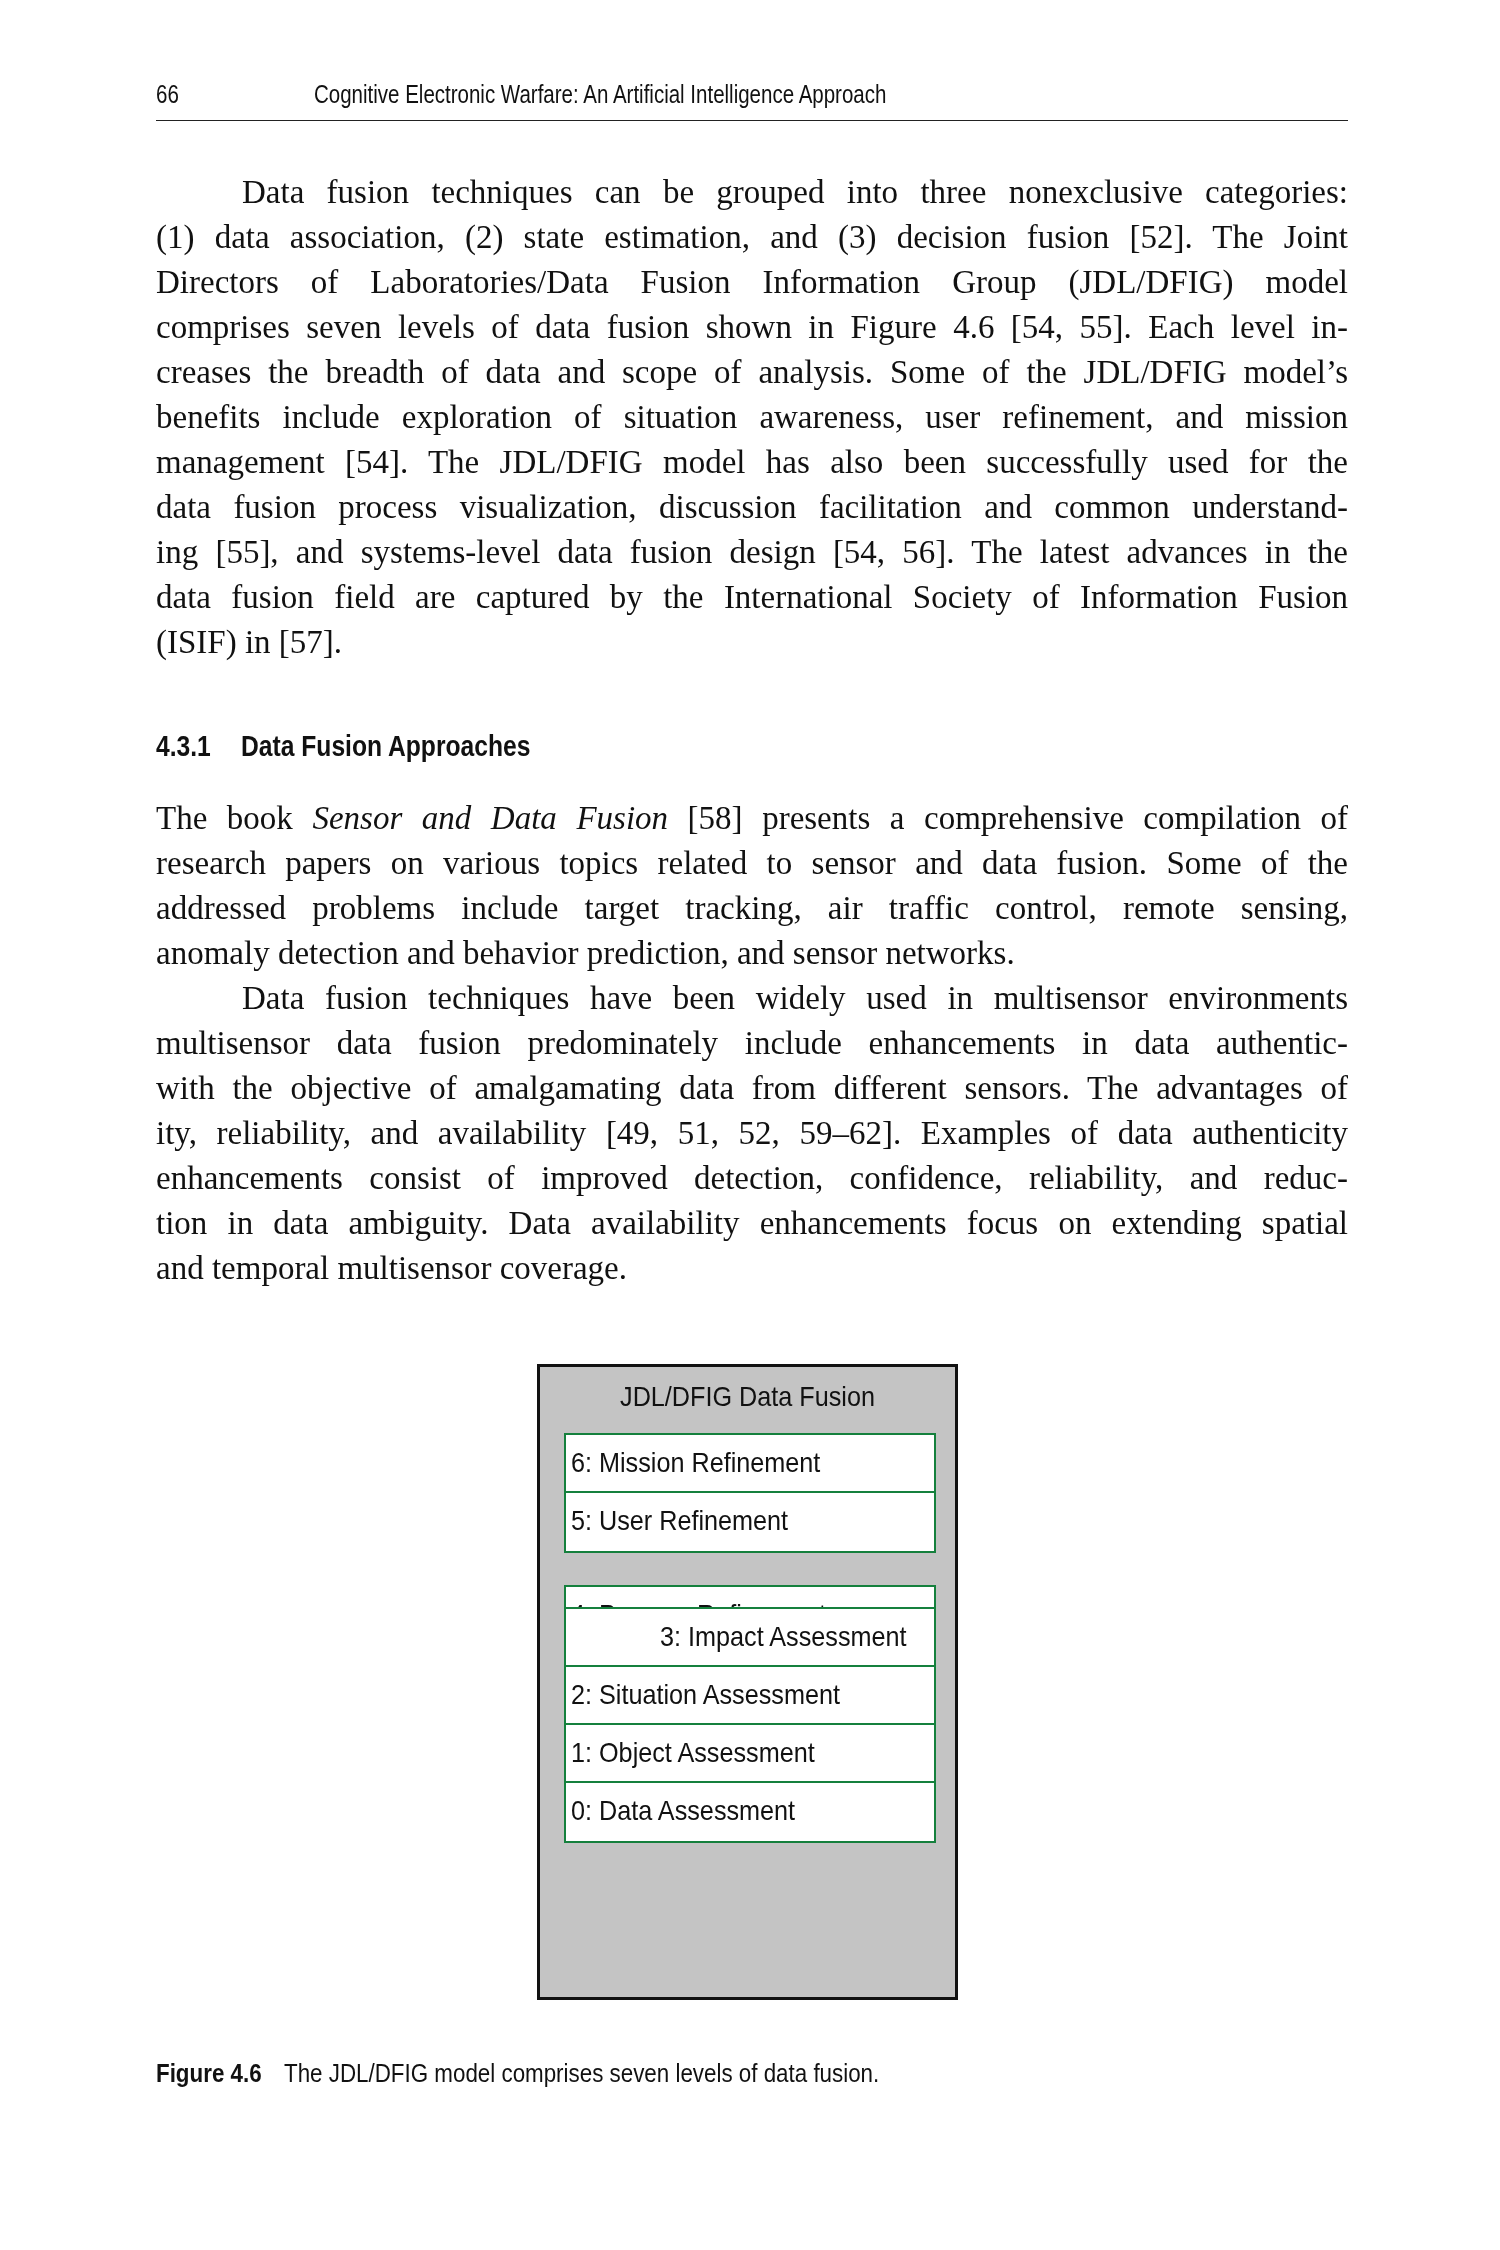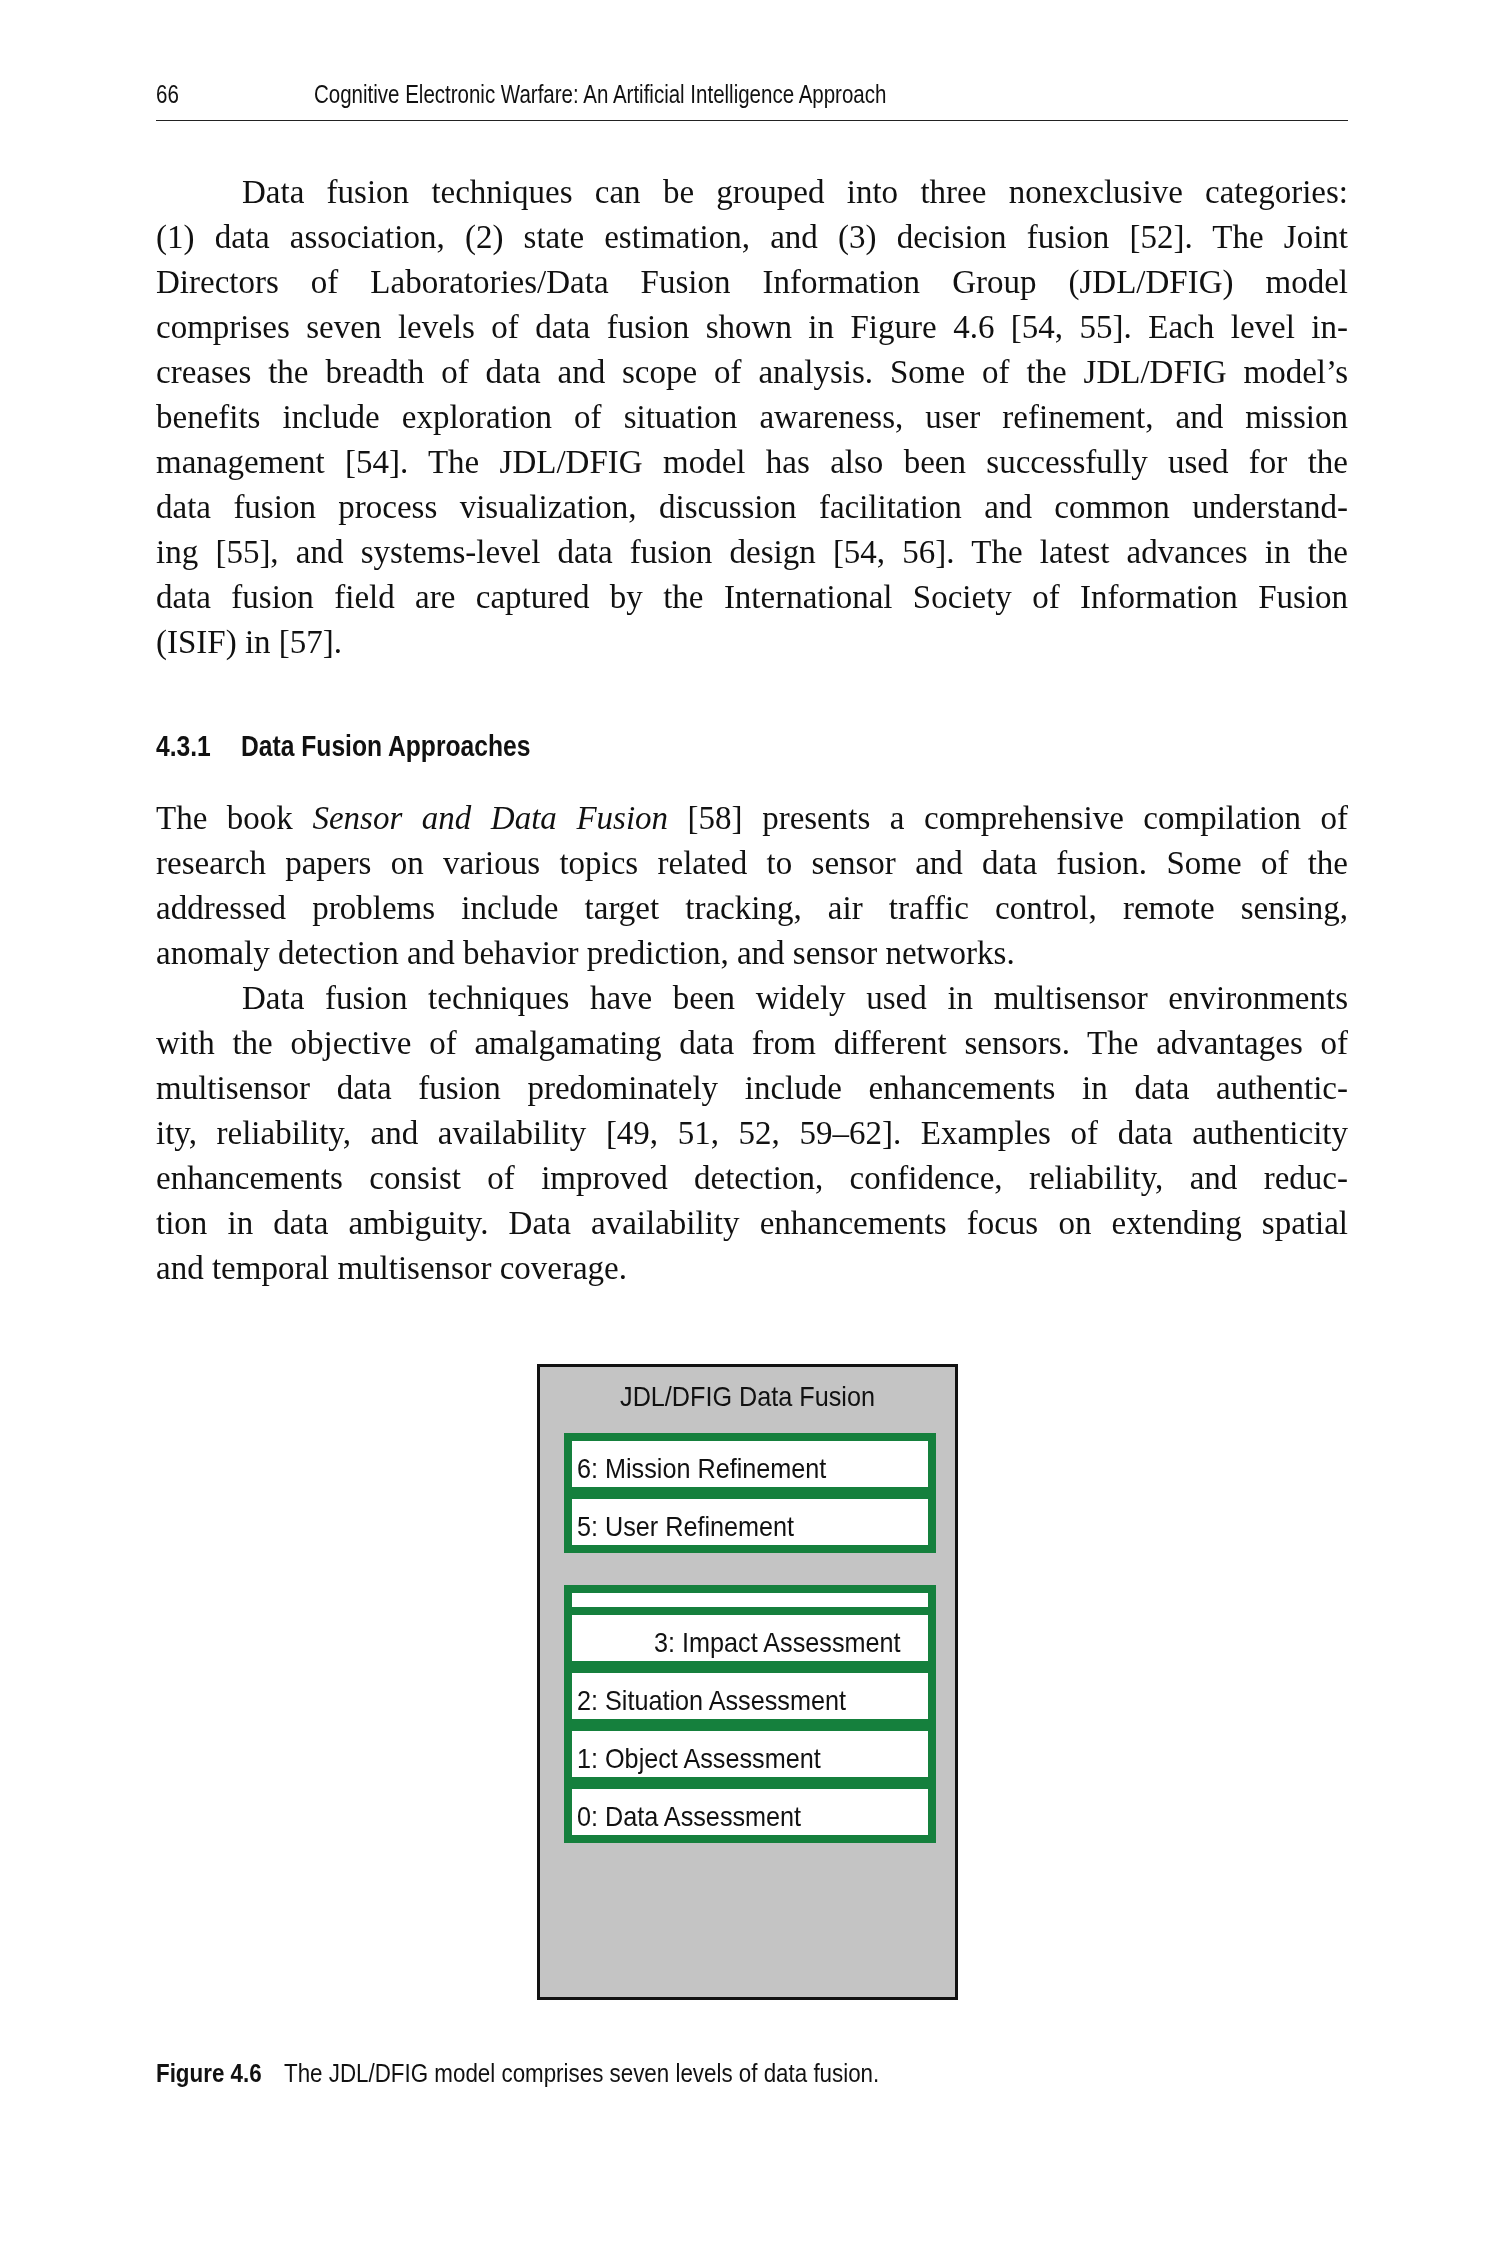--- a/index.html
+++ b/index.html
@@ -7,21 +7,21 @@
   .header { position: absolute; left: 156px; top: 80px; width: 1192px; height: 40px; border-bottom: 1.5px solid #222; font-family: "Liberation Sans", sans-serif; font-size: 25px; transform-origin: left top; }
   .header .pnum { position: absolute; left: 0; top: 0; transform: scaleX(0.82); transform-origin: left; }
   .header .title { position: absolute; left: 158px; top: 0; transform: scaleX(0.82); transform-origin: left; white-space: nowrap; }
   .body-text { position: absolute; left: 156px; width: 1192px; font-family: "Liberation Serif", serif; font-size: 33px; line-height: 45px; text-align: justify; }
   .line { display: block; text-align: justify; text-align-last: justify; white-space: nowrap; }
   .line.last { text-align-last: left; }
   .sec-head { position: absolute; left: 156px; top: 730px; font-family: "Liberation Sans", sans-serif; font-weight: bold; font-size: 29px; white-space: nowrap; transform: scaleX(0.85); transform-origin: left; }
   .sec-head .num { display: inline-block; width: 100px; }
   .figure-box { position: absolute; left: 537px; top: 1364px; width: 421px; height: 636px; background: #c4c4c4; border: 3px solid #111; box-sizing: border-box; }
   .fig-title { position: absolute; left: 0; right: 0; top: 14px; text-align: center; font-family: "Liberation Sans", sans-serif; font-size: 28px; transform: scaleX(0.9); }
-  .level { position: absolute; left: 24px; width: 372px; height: 62px; background: #fff; border: 8px solid #15803d; box-sizing: border-box; font-family: "Liberation Sans", sans-serif; font-size: 28px; line-height: 56px; padding-left: 5px; white-space: nowrap; }
+  .level { position: absolute; left: 24px; width: 372px; height: 62px; background: #fff; border: 2px solid #15803d; box-sizing: border-box; font-family: "Liberation Sans", sans-serif; font-size: 28px; line-height: 56px; padding-left: 5px; white-space: nowrap; }
   .level span { display: inline-block; transform: scaleX(0.9); transform-origin: left; }
   .caption { position: absolute; left: 156px; top: 2058px; font-family: "Liberation Sans", sans-serif; font-size: 26px; white-space: nowrap; transform: scaleX(0.86); transform-origin: left; }
   .caption .fig-label { font-weight: bold; display: inline-block; margin-right: 26px; }
   i { font-style: italic; }
 </style>
 </head>
 <body>
 
 <div class="header">
   <span class="pnum">66</span>
@@ -48,22 +48,22 @@
 
 <div class="body-text" style="top:796px;">
   <span class="line"><span>The book </span><i>Sensor and Data Fusion</i><span> [58] presents a comprehensive compilation of</span></span>
   <span class="line">research papers on various topics related to sensor and data fusion. Some of the</span>
   <span class="line">addressed problems include target tracking, air traffic control, remote sensing,</span>
   <span class="line last">anomaly detection and behavior prediction, and sensor networks.</span>
 </div>
 
 <div class="body-text" style="top:976px;">
   <span class="line" style="padding-left:86px;">Data fusion techniques have been widely used in multisensor environments</span>
+  <span class="line">multisensor data fusion predominately include enhancements in data authentic-</span>
   <span class="line">with the objective of amalgamating data from different sensors. The advantages of</span>
-  <span class="line">multisensor data fusion predominately include enhancements in data authentic-</span>
   <span class="line">ity, reliability, and availability [49, 51, 52, 59–62]. Examples of data authenticity</span>
   <span class="line">enhancements consist of improved detection, confidence, reliability, and reduc-</span>
   <span class="line">tion in data ambiguity. Data availability enhancements focus on extending spatial</span>
   <span class="line last">and temporal multisensor coverage.</span>
 </div>
 
 <div class="figure-box">
   <div class="fig-title">JDL/DFIG Data Fusion</div>
   <div class="level" style="top:66px;"><span>6: Mission Refinement</span></div>
   <div class="level" style="top:124px;"><span>5: User Refinement</span></div>

